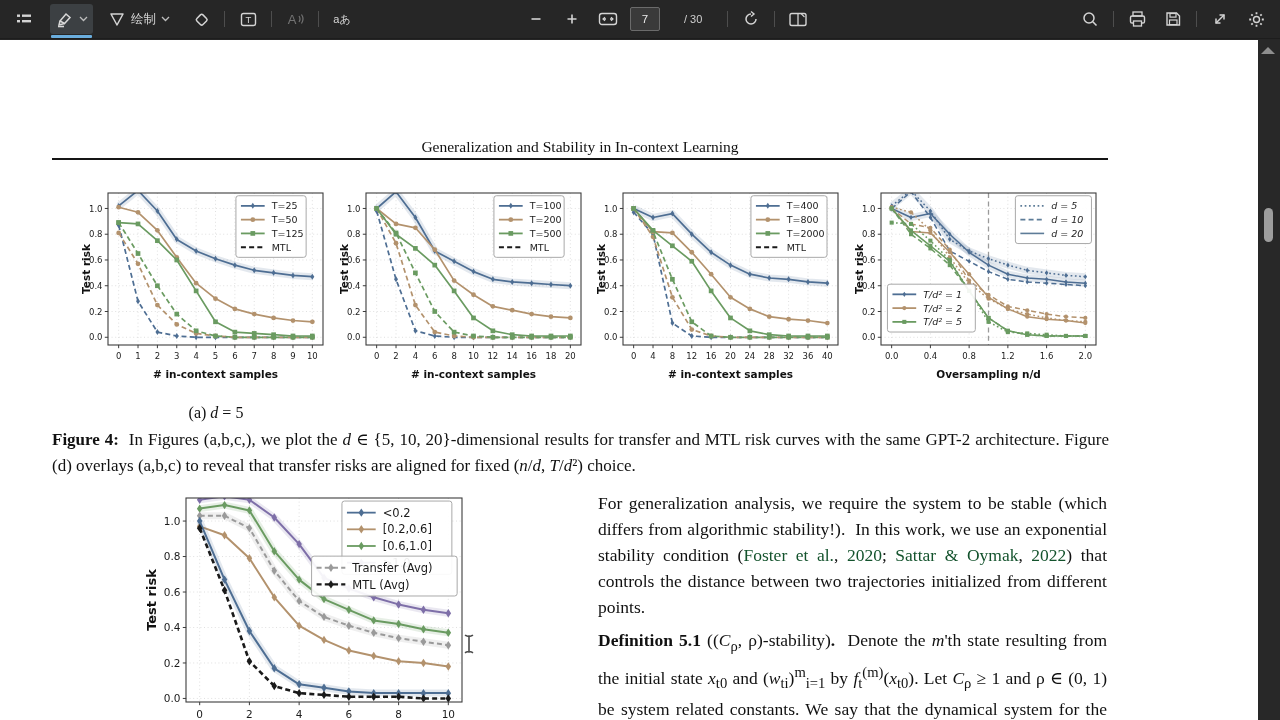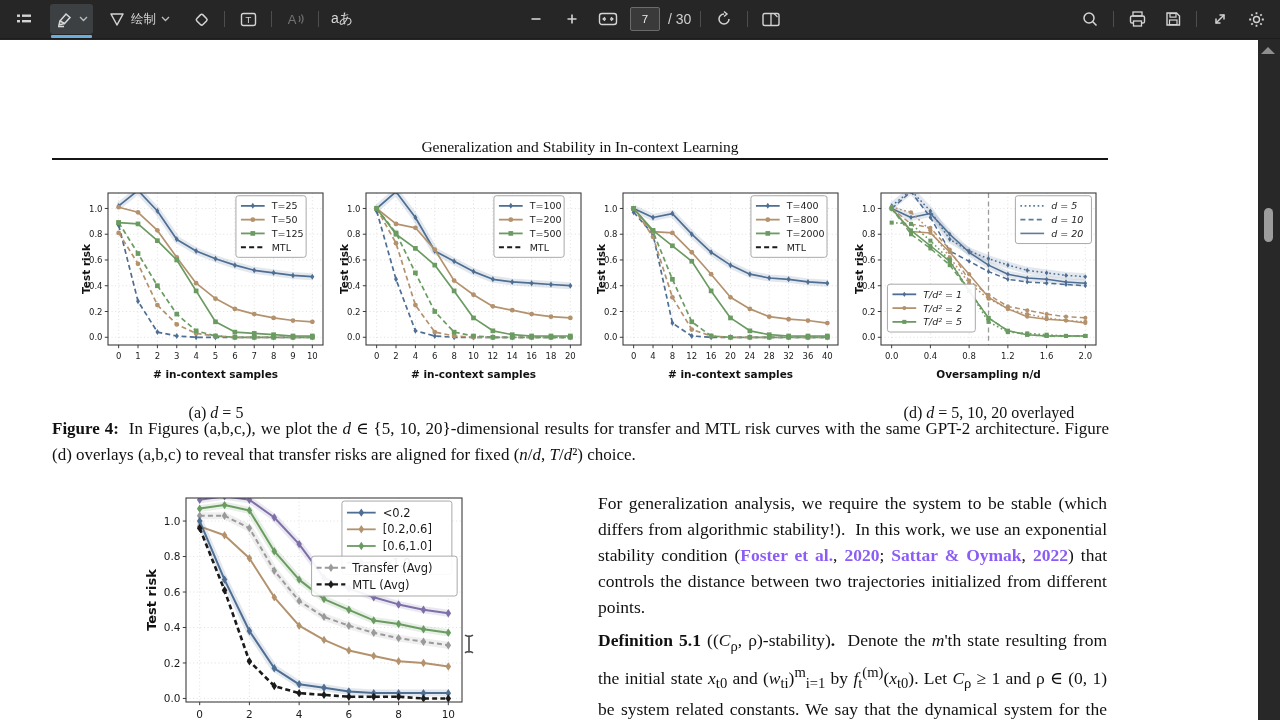--- a/index.html
+++ b/index.html
@@ -15,37 +15,37 @@
     padding:0 5px;border-radius:3px;position:relative;cursor:default;}
   .tbtn.selected{background:#3c4043;}
   .tbtn.selected::after{content:"";position:absolute;left:1px;right:1px;bottom:-4px;height:3px;
     background:#6aaede;border-radius:1px;}
   .tbtn.disabled{opacity:.45;}
   .tsep{width:1px;height:16px;background:#4d4d4d;margin:0 5px;}
   .tlabel{font-size:12.5px;color:#d8d8d8;margin-left:5px;white-space:nowrap;}
   .chev{margin-left:5px;display:flex;}
   .pagebox{width:28px;height:22px;background:#3a3a3a;border:1px solid #6b6b6b;border-radius:2px;
     color:#ececec;font-size:11.5px;text-align:center;margin:0 4px;padding:0;}
-  .pagetotal{font-size:14px;color:#cfcfcf;margin:0 4px;white-space:nowrap;}
+  .pagetotal{font-size:11px;color:#cfcfcf;margin:0 20px;white-space:nowrap;}
   svg.ic{display:block;}
   
   .page{position:absolute;left:0;top:40px;width:1258px;height:680px;background:#ffffff;overflow:hidden;}
   .ptitle{position:absolute;left:52px;top:98px;width:1056px;text-align:center;
     font-family:"Liberation Serif","DejaVu Serif",serif;font-weight:normal;font-size:15.5px;color:#111;}
   .prule{position:absolute;left:52px;top:118px;width:1056px;height:2px;background:#151515;}
   .chart{position:absolute;}
   .subcap{position:absolute;top:364px;width:252px;text-align:center;
     font-family:"Liberation Serif","DejaVu Serif",serif;font-size:16px;color:#111;}
-  .figcap{position:absolute;left:52px;top:376px;width:1057px;text-align:justify;
+  .figcap{position:absolute;left:52px;top:387px;width:1057px;text-align:justify;
     font-family:"Liberation Serif","DejaVu Serif",serif;font-size:17px;line-height:25.5px;color:#111;}
   .rcol{position:absolute;left:598px;top:450px;width:509px;
     font-family:"Liberation Serif","DejaVu Serif",serif;font-size:17.5px;line-height:26px;
     text-align:justify;color:#111;}
   .rcol p{margin:0 0 7px 0;}
-  .cite{color:#8b5cf6;font-weight:bold;}
+  .cite{color:#14532d;}
   
   .sbar{position:absolute;right:0;top:40px;width:22px;height:680px;background:#282828;}
   .sarrow{position:absolute;left:3px;top:7px;width:0;height:0;
     border-left:7px solid transparent;border-right:7px solid transparent;border-bottom:7px solid #8f8f8f;}
   .sthumb{position:absolute;left:6px;top:168px;width:9px;height:34px;background:#9d9d9d;border-radius:5px;}
   .ibeam{position:absolute;left:459px;top:592px;}
 </style>
 </head>
 <body>
 
@@ -96,21 +96,21 @@
     </div>
     <div class="tsep"></div>
     <div class="tbtn disabled">
       <svg class="ic" width="20" height="19" viewBox="0 0 20 19">
         <text x="7" y="14" font-size="13" font-family="Liberation Sans,sans-serif" fill="#cfcfcf" text-anchor="middle">A</text>
         <path d="M14 6 q2 3 0 6 M16.5 4.5 q3 4.5 0 9" fill="none" stroke="#cfcfcf" stroke-width="1.2"></path>
       </svg>
     </div>
     <div class="tsep"></div>
     <div class="tbtn">
-      <span class="tlabel" style="margin-left:0;font-size:14px">aあ</span>
+      <span class="tlabel" style="margin-left:0;font-size:11px">aあ</span>
     </div>
   </div>
 
   <div class="tgroup mid">
     <div class="tbtn">
       <svg class="ic" width="14" height="14" viewBox="0 0 14 14">
           <path d="M2.5 7 H11.5" stroke="#d4d4d4" stroke-width="1.6"></path>
         </svg>
     </div>
     <div class="tbtn">
@@ -811,21 +811,20 @@
         <line x1="41.45" y1="122.11250000000001" x2="65.2" y2="122.11250000000001" stroke="#b3926d" stroke-width="1.8"></line>
         <circle cx="53.325" cy="122.11250000000001" r="2.08" fill="#b3926d"></circle>
         <text x="72.2" y="125.53250000000001" font-size="9.5" fill="#1b1b1b" font-family="DejaVu Sans,sans-serif" font-style="italic">T/d² = 2</text>
         <line x1="41.45" y1="135.8875" x2="65.2" y2="135.8875" stroke="#6a9b61" stroke-width="1.8"></line>
         <rect x="51.297000000000004" y="133.8595" width="4.056" height="4.056" fill="#6a9b61"></rect>
         <text x="72.2" y="139.30749999999998" font-size="9.5" fill="#1b1b1b" font-family="DejaVu Sans,sans-serif" font-style="italic">T/d² = 5</text>
       </svg>
     </div>
 
   <div class="subcap" style="left:90px">(a) <i>d</i> = 5</div>
-  <div class="subcap" style="left:863px">(d) <i>d</i> = 5, 10, 20 overlayed</div>
 
   <div class="figcap"><b>Figure 4:</b>&nbsp; In Figures (a,b,c,), we plot the <i>d</i> ∈ {5, 10, 20}-dimensional results for transfer and MTL risk curves with the same GPT-2 architecture. Figure (d) overlays (a,b,c) to reveal that transfer risks are aligned for fixed (<i>n</i>/<i>d</i>, <i>T</i>/<i>d</i>²) choice.</div>
 
   <div class="chart" style="left:142px;top:448px">
       <svg width="334" height="266" viewBox="0 0 334 266" style="display:block">
         <defs>
           <clipPath id="cp4">
             <rect x="44" y="10" width="276" height="204"></rect>
           </clipPath>
         </defs>

